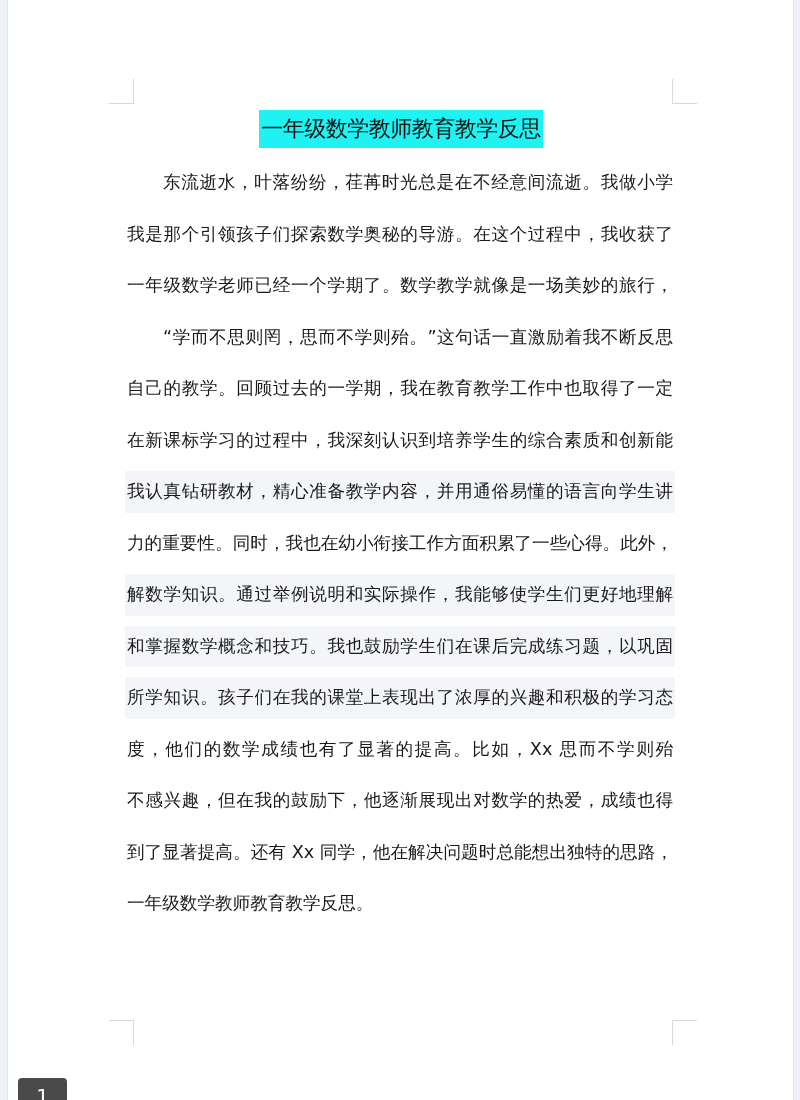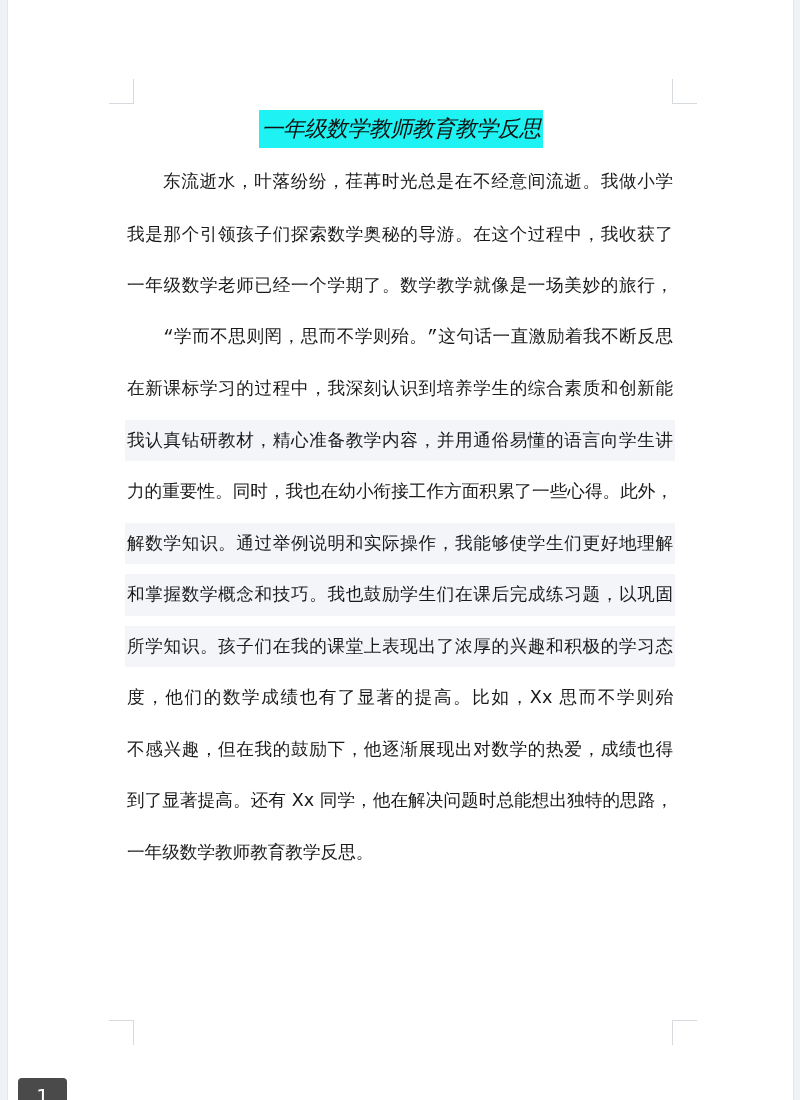--- a/index.html
+++ b/index.html
@@ -47,21 +47,20 @@
     .corner.tl { left: 101px; top: 79px; border-right-width: 1px; border-bottom-width: 1px; }
     .corner.tr { left: 664px; top: 79px; border-left-width: 1px; border-bottom-width: 1px; }
     .corner.bl { left: 101px; top: 1020px; border-right-width: 1px; border-top-width: 1px; }
     .corner.br { left: 664px; top: 1020px; border-left-width: 1px; border-top-width: 1px; }
 
     .title-wrap {
       position: absolute;
       left: 0; top: 110px;
       width: 786px;
       text-align: center;
-      font-style: italic;
     }
     .title {
       display: inline-block;
       background: #1ef2f2;
       color: #111111;
       font-size: 22px;
       line-height: 38px;
       height: 38px;
       padding: 0 2px;
       letter-spacing: -0.5px;
@@ -75,21 +74,21 @@
       position: relative;
       height: 51.5px;
       line-height: 51.5px;
       font-size: 17.6px;
       color: #1a1a1a;
       white-space: nowrap;
       text-align: justify;
       text-align-last: justify;
       letter-spacing: 0px;
     }
-    .line.indent { padding-left: 36px; font-family: Liberation Mono, monospace; }
+    .line.indent { padding-left: 36px; }
     .line.last { text-align-last: left; }
     .line.hl::before {
       content: "";
       position: absolute;
       left: -2px; right: -2px;
       top: 5px; bottom: 5px;
       background: #f3f5f8;
       z-index: 0;
     }
     .line span { position: relative; z-index: 1; }
@@ -119,20 +118,21 @@
     <div class="title-wrap">
       <span class="title">一年级数学教师教育教学反思</span>
     </div>
 
     <div class="body">
       <div class="line indent"><span>东流逝水，叶落纷纷，荏苒时光总是在不经意间流逝。我做小学</span></div>
       <div class="line"><span>我是那个引领孩子们探索数学奥秘的导游。在这个过程中，我收获了</span></div>
       <div class="line"><span>一年级数学老师已经一个学期了。数学教学就像是一场美妙的旅行，</span></div>
 
       <div class="line indent"><span>“学而不思则罔，思而不学则殆。”这句话一直激励着我不断反思</span></div>
+      <div class="line"><span>自己的教学。回顾过去的一学期，我在教育教学工作中也取得了一定</span></div>
       <div class="line"><span>在新课标学习的过程中，我深刻认识到培养学生的综合素质和创新能</span></div>
       <div class="line hl"><span>我认真钻研教材，精心准备教学内容，并用通俗易懂的语言向学生讲</span></div>
       <div class="line"><span>力的重要性。同时，我也在幼小衔接工作方面积累了一些心得。此外，</span></div>
       <div class="line hl"><span>解数学知识。通过举例说明和实际操作，我能够使学生们更好地理解</span></div>
       <div class="line hl"><span>和掌握数学概念和技巧。我也鼓励学生们在课后完成练习题，以巩固</span></div>
       <div class="line hl"><span>所学知识。孩子们在我的课堂上表现出了浓厚的兴趣和积极的学习态</span></div>
       <div class="line"><span>度，他们的数学成绩也有了显著的提高。比如，Xx 思而不学则殆</span></div>
       <div class="line"><span>不感兴趣，但在我的鼓励下，他逐渐展现出对数学的热爱，成绩也得</span></div>
       <div class="line"><span>到了显著提高。还有 Xx 同学，他在解决问题时总能想出独特的思路，</span></div>
       <div class="line last"><span>一年级数学教师教育教学反思。</span></div>

